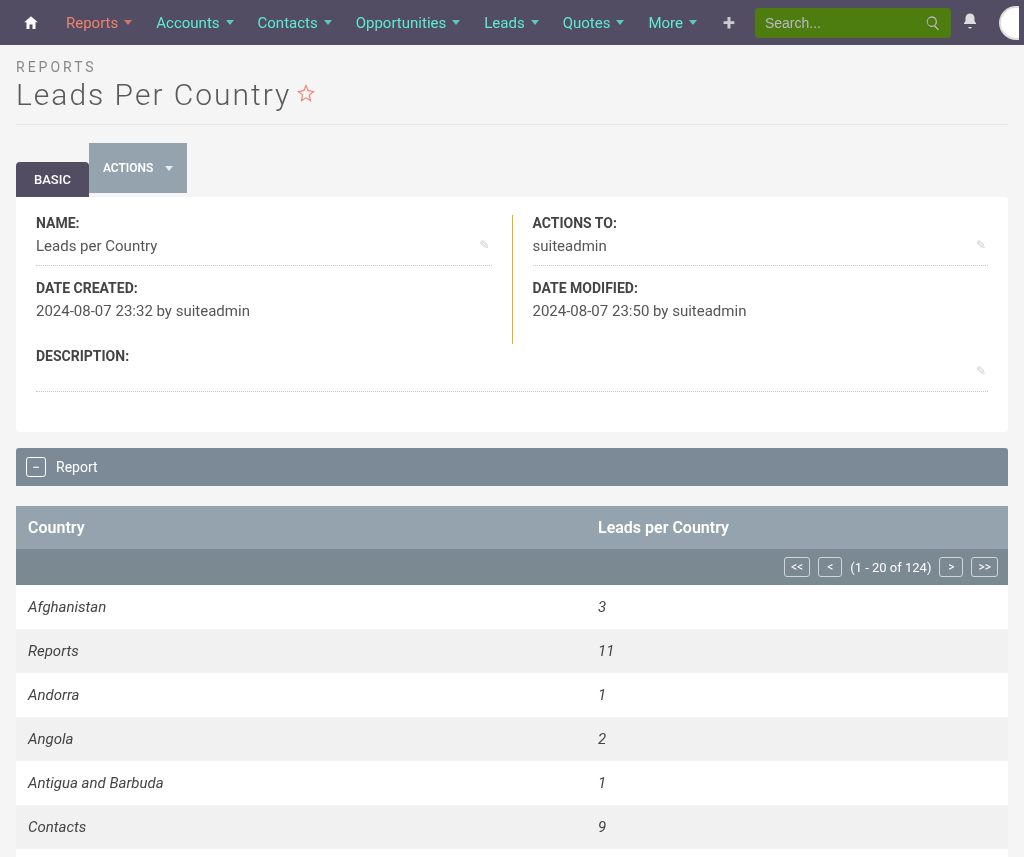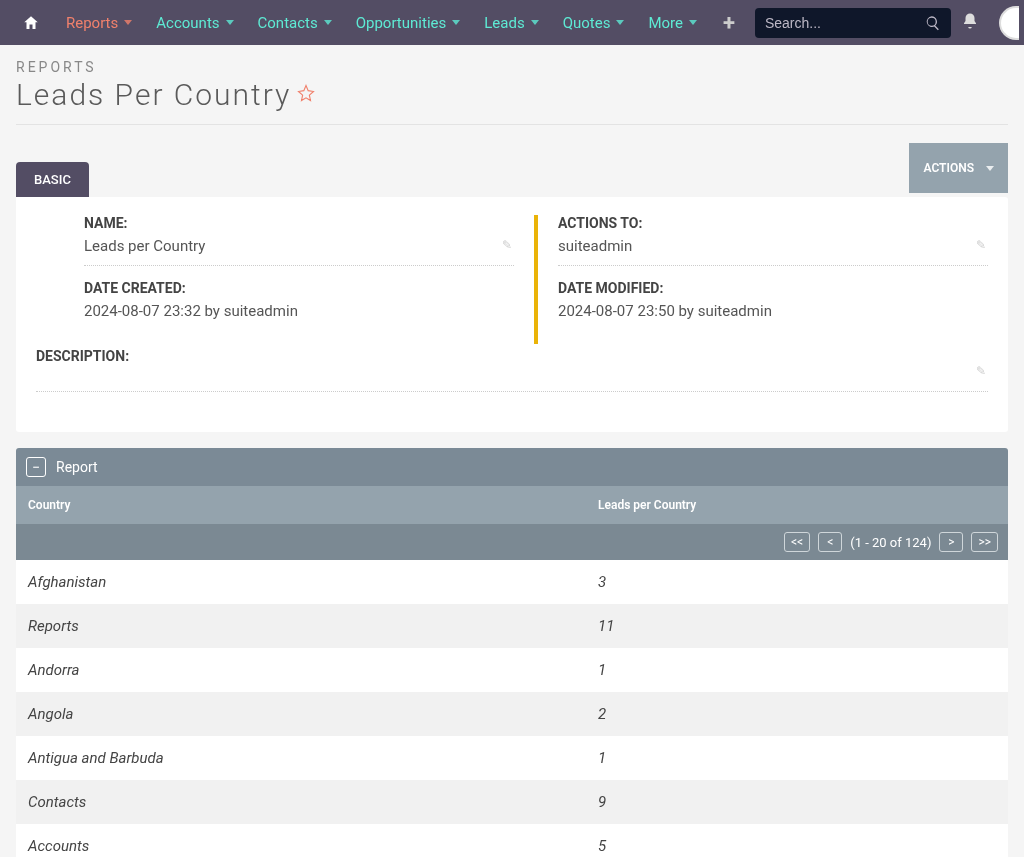--- a/index.html
+++ b/index.html
@@ -31,21 +31,21 @@
   .nav-caret {
     width: 0; height: 0;
     border-left: 4px solid transparent;
     border-right: 4px solid transparent;
     border-top: 5px solid currentColor;
     opacity: .8;
   }
   .nav-plus { font-size: 22px; font-weight: bold; color: #ccc; padding: 0 14px; cursor:pointer;}
   .search-wrap {
     display: flex; align-items: center;
-    background: #0f172a;
+    background: #4d7c0f;
     border-radius: 4px;
     height: 30px;
     padding: 0 10px;
     margin-left: 6px;
     width: 210px;
     justify-content: space-between;
   }
   .search-input {
     background: transparent; border: 0; outline: 0;
     color: #ddd; font-size: 14px; width: 160px;
@@ -54,60 +54,60 @@
   .nav-right { margin-left: auto; display:flex; align-items:center; gap:10px; }
   .bell { color:#ddd; padding:0 10px; cursor:pointer;}
   .avatar-edge { width:20px; height:34px; border:2px solid #ddd; border-right:0; border-radius:17px 0 0 17px; background:#fff;}
   
   .page { padding: 14px 16px 0 16px; }
   .crumb { color:#888; font-size:14px; letter-spacing:3px; margin-bottom:2px;}
   .title-row { display:flex; align-items:center; gap:6px; border-bottom:1px solid #e3e3e3; padding-bottom:12px;}
   .page-title { font-size:30px; font-weight:300; color:#5a5a5a; letter-spacing:2px;}
   .star { color:#f0816c; font-size:20px; cursor:pointer;}
   
-  .tabs-row { display:flex; justify-content:space-between; align-items:flex-end; margin-top:18px;}
+  .tabs-row { display:flex; justify-content:flex-start; align-items:flex-end; margin-top:18px;}
   .tab-basic {
     background:#534d64; color:#fff; border-radius:4px 4px 0 0;
     padding:10px 18px; font-size:13px; font-weight:500; cursor:pointer;
   }
   .actions-btn {
     background:#94a3ad; color:#fff; border-radius:0;
     padding:18px 14px; font-size:12px; font-weight:600;
     display:flex; align-items:center; gap:12px; cursor:pointer;
     margin-bottom:4px;
   }
   .actions-caret { border-top-color:#fff;}
   
   .detail-panel {
     background:#fff; border-radius:0 3px 3px 3px;
     padding:18px 20px 26px 20px;
   }
   .detail-grid { display:flex; gap:0;}
   .detail-col { flex:1; }
-  .detail-col.left { border-right:4px solid #eab308; padding-right:20px;margin-left:48px;}
+  .detail-col.left { border-right:1px solid #eab308; padding-right:20px;}
   .detail-col.right { padding-left:20px;}
   .field { margin-bottom:6px; position:relative;}
   .field-label { font-size:14px; font-weight:700; color:#444; margin-bottom:6px;}
   .field-value { font-size:15px; color:#555; padding-bottom:10px; border-bottom:1px dotted #ccc; margin-bottom:14px;}
   .pencil { position:absolute; right:2px; bottom:14px; color:#ccc; font-size:12px; cursor:pointer;}
   .field-full { padding-top:4px;}
   .field-full .field-value { min-height:22px;}
   
   .report-wrap { margin:16px 16px 0 16px; border-radius:3px; overflow:hidden;}
   .panel-head {
     background:#7b8a96; color:#fff; height:38px;
     display:flex; align-items:center; padding:0 10px; gap:10px; font-size:14px;
   }
   .collapse-btn {
     width:20px;height:20px;border:1px solid #fff;border-radius:3px;
     display:flex;align-items:center;justify-content:center;font-size:14px;cursor:pointer;
     line-height:1;
   }
   .tbl-head {
-    background:#94a3ad; color:#fff; display:flex; font-size:12px; font-weight:600;
+    background:#94a3ad; color:#fff; display:flex; font-size:16px; font-weight:600;margin-top:20px;
   }
   .tbl-head .col, .row .col { padding:12px 12px; }
   .col.country { flex:0 0 570px;}
   .col.leads { flex:1;}
   .pager-bar {
     background:#7b8993; height:36px; display:flex; align-items:center;
     justify-content:flex-end; gap:8px; padding:0 10px; color:#fff; font-size:13px;
   }
   .pg-btn {
     border:1px solid #cfd6da; background:#7b8993; color:#fff;

